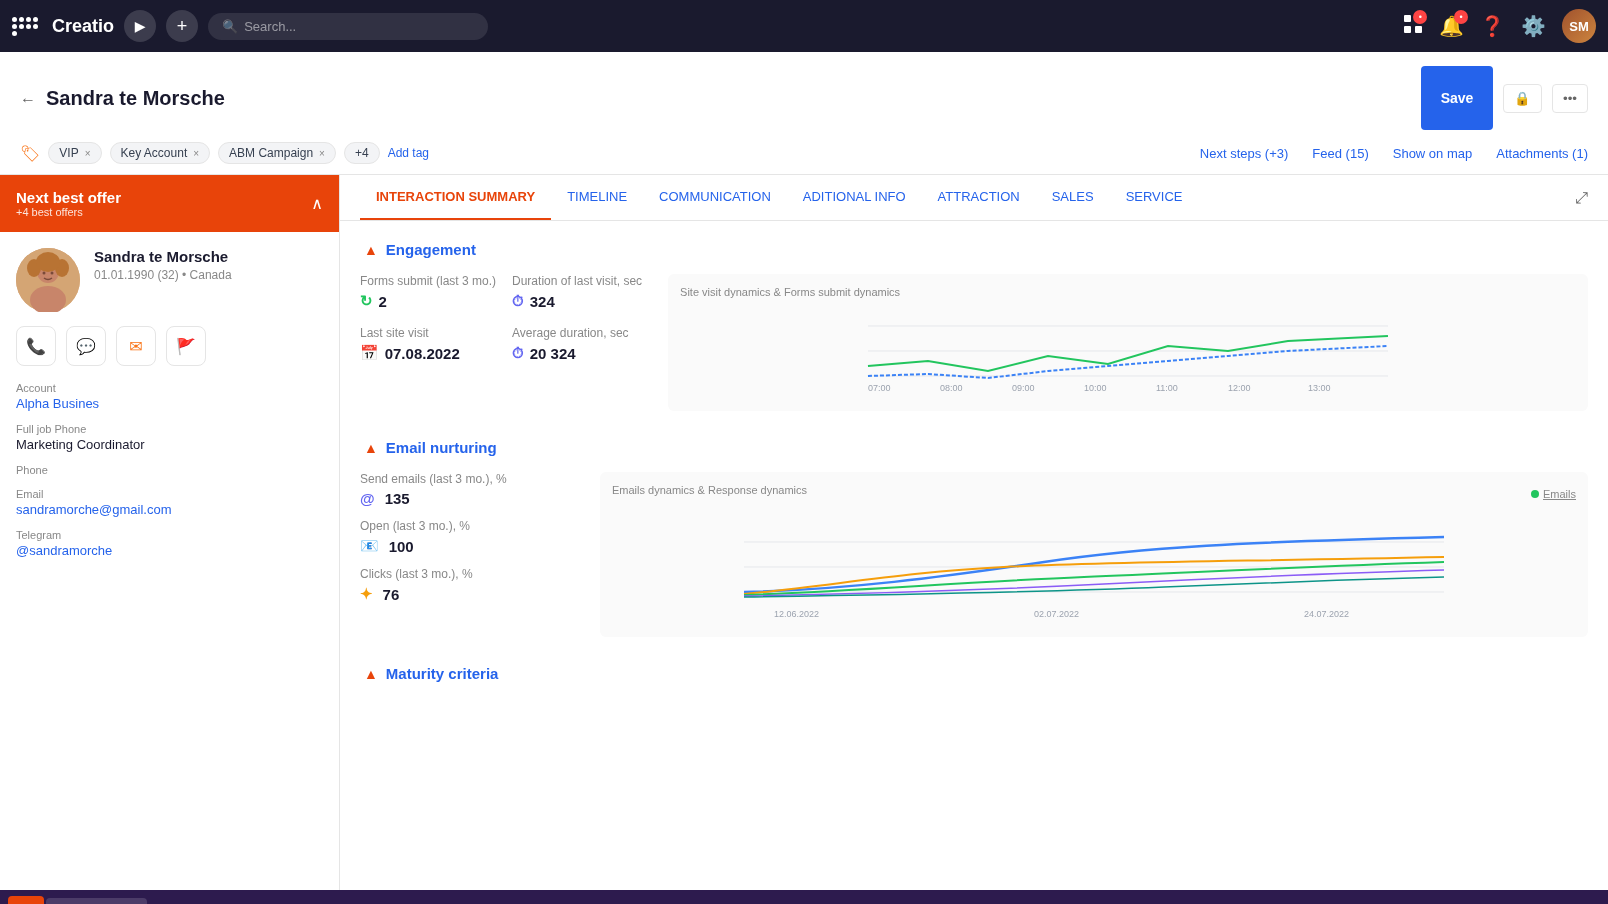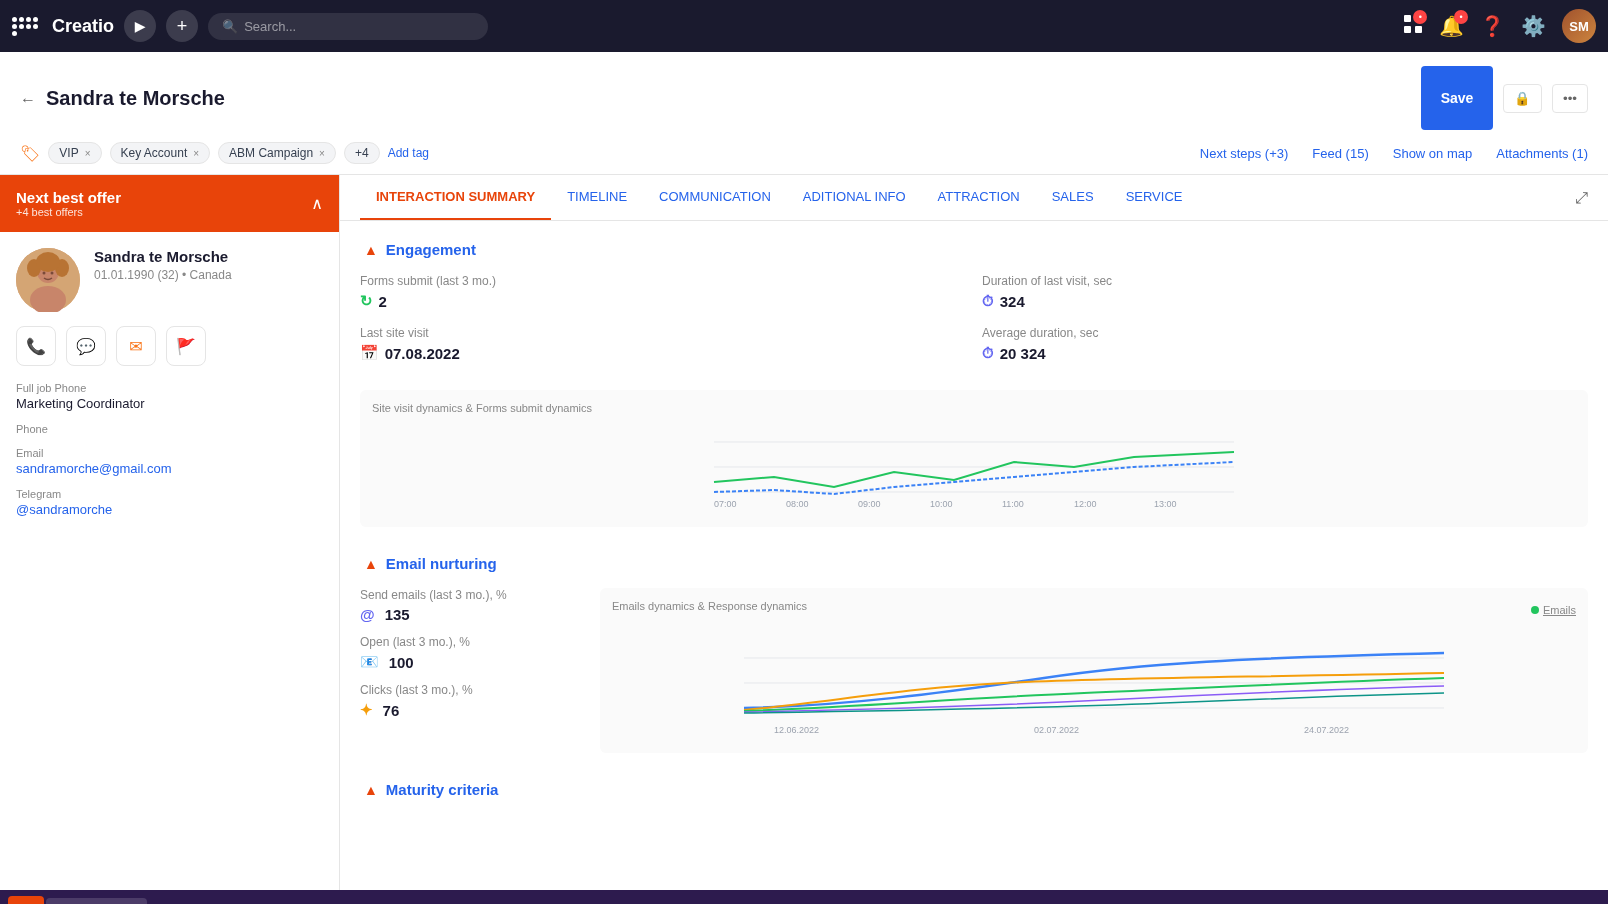--- a/index.html
+++ b/index.html
@@ -346,20 +346,24 @@
       </div>
 
       <div class="contact-btns">
         <div class="contact-btn phone">📞</div>
         <div class="contact-btn chat">💬</div>
         <div class="contact-btn email">✉</div>
         <div class="contact-btn flag">🚩</div>
       </div>
 
       <div class="profile-field">
+        <div class="profile-field-label">Account</div>
+        <div class="profile-field-link">Alpha Busines</div>
+      </div>
+      <div class="profile-field">
         <div class="profile-field-label">Full job Phone</div>
         <div class="profile-field-value">Marketing Coordinator</div>
       </div>
       <div class="profile-field">
         <div class="profile-field-label">Phone</div>
       </div>
       <div class="profile-field">
         <div class="profile-field-label">Email</div>
         <div class="profile-field-link">sandramorche@gmail.com</div>
       </div>
@@ -383,21 +387,21 @@
       <div class="expand-btn">⤢</div>
     </div>
 
     <div class="tab-content">
 
       <div class="section">
         <div class="section-header">
           <span class="section-icon collapse-arrow">▲</span>
           <span class="section-title">Engagement</span>
         </div>
-        <div style="display: flex; gap: 12px; flex-direction: column;">
+        <div style="display: flex; gap: 20px;">
           <div style="min-width: 220px;">
             <div class="stats-grid">
               <div class="stat-item">
                 <div class="stat-label">Forms submit (last 3 mo.)</div>
                 <div class="stat-value">
                   <span style="color:#22c55e;">↻</span>
                   <span>2</span>
                 </div>
               </div>
               <div class="stat-item">

